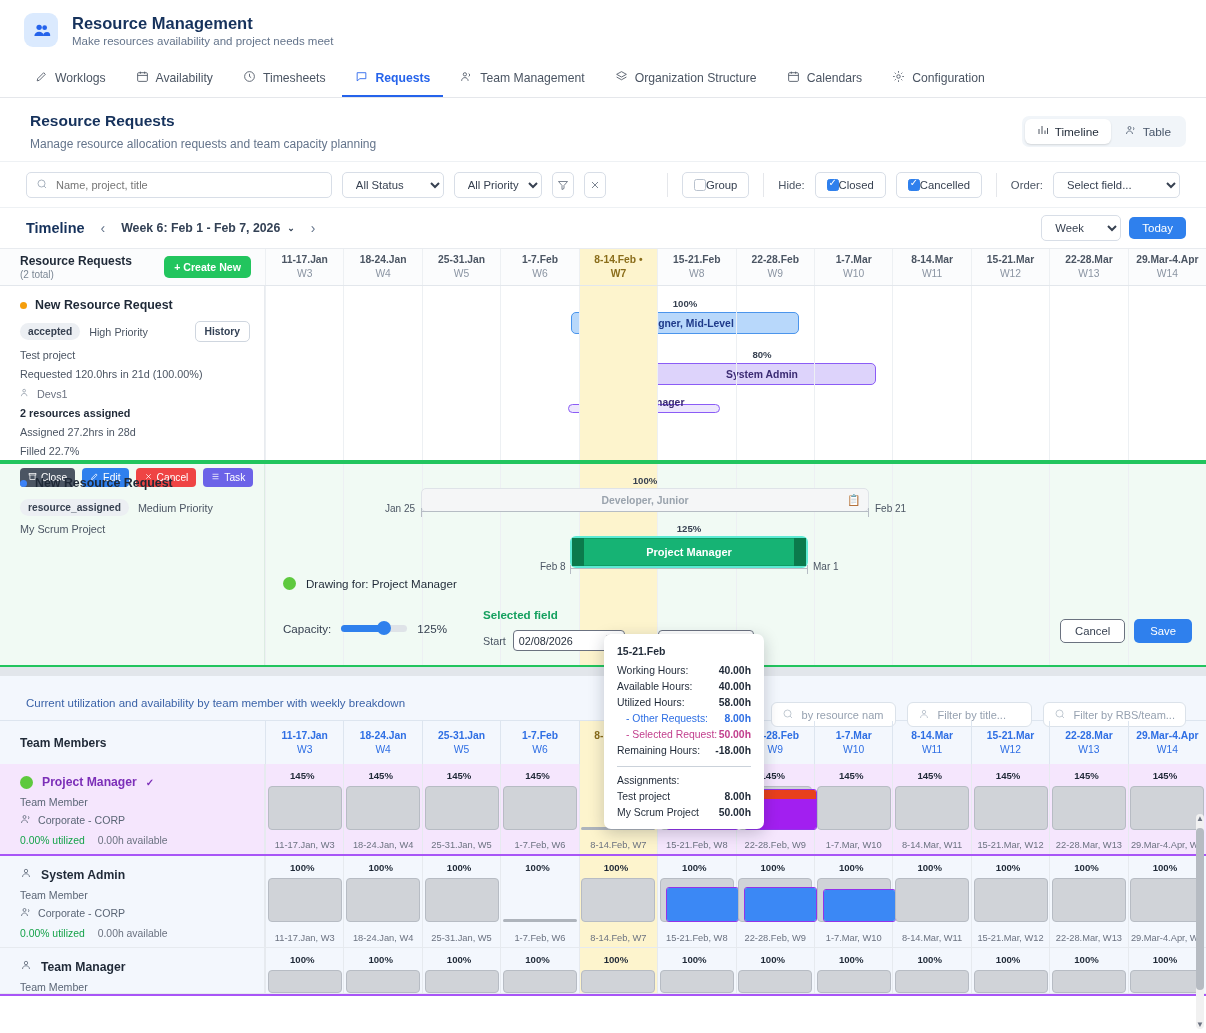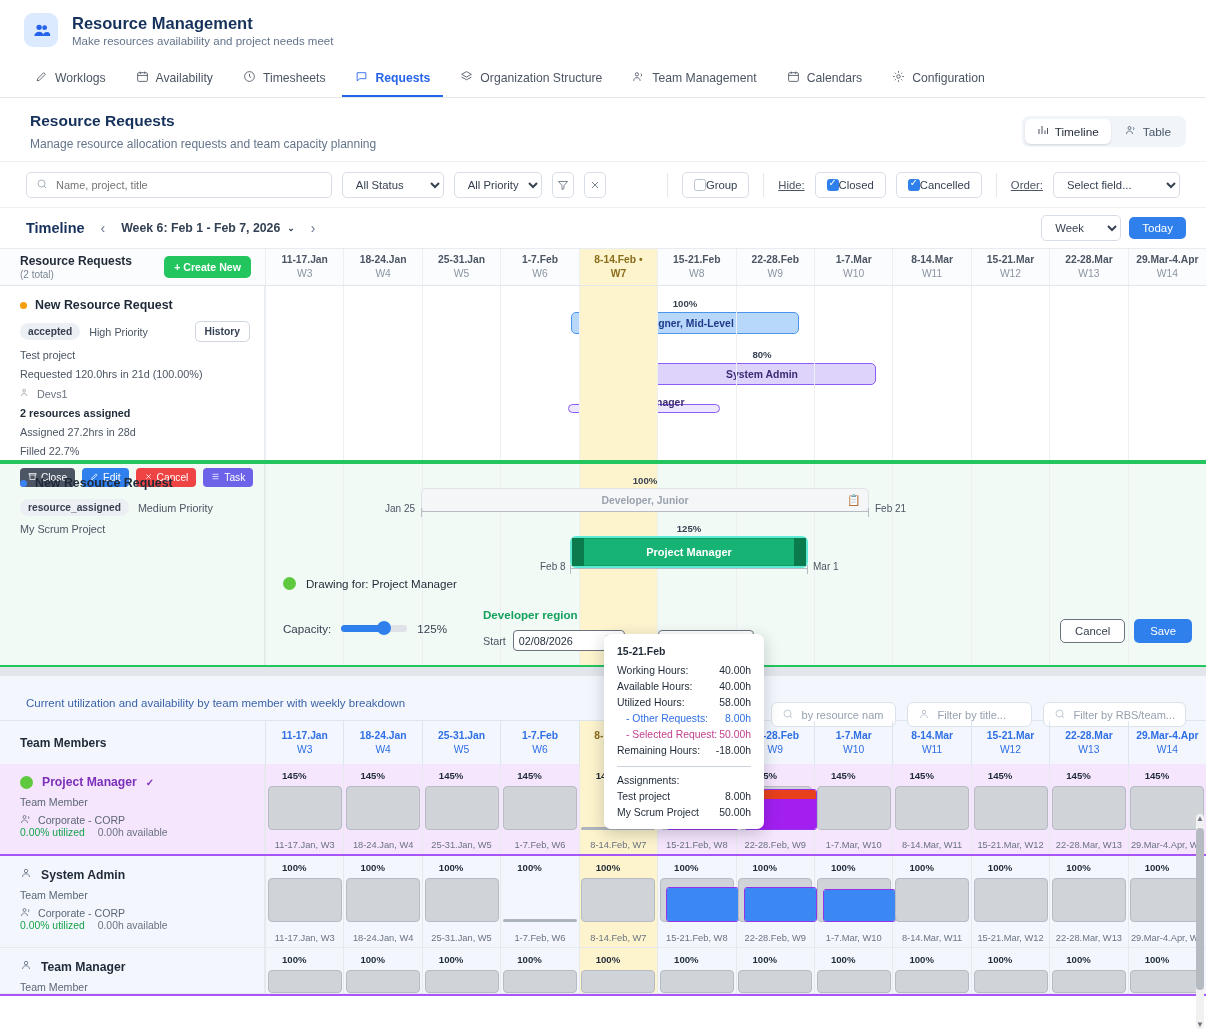--- a/index.html
+++ b/index.html
@@ -36,21 +36,21 @@
   .searchbox svg { width:12px; height:12px; stroke:#9aa5b4; fill:none; stroke-width:1.7; }
   .searchbox input { border:0; outline:0; font-size:11px; color:#94a3b8; width:100%; font-family:inherit; background:transparent; }
   select.sel { height:26px; border:1px solid #d8dee7; border-radius:5px; font-size:11.3px; color:#374151; padding:0 6px 0 9px; background:#fff; font-family:inherit; outline:none;}
   .iconbtn { width:26px; height:26px; border:1px solid #d8dee7; border-radius:5px; background:#fff; display:flex; align-items:center; justify-content:center; cursor:pointer;}
   .iconbtn svg { width:12px; height:12px; stroke:#5b6676; fill:none; stroke-width:1.6; }
   .vdiv { width:1px; height:24px; background:#e5e7eb; margin:0 4px; }
   .chkbtn { height:26px; border:1px solid #d8dee7; border-radius:5px; display:flex; align-items:center; padding:0 11px; font-size:11.3px; color:#374151; cursor:pointer; background:#fff;}
   .cb { width:12px; height:12px; border:1px solid #b9c2ce; border-radius:2.5px; background:#fff; display:inline-block; position:relative;}
   .cb.on { background:#2f80ed; border-color:#2f80ed; }
   .cb.on:after { content:"✓"; position:absolute; left:1px; top:-3px; font-size:10px; color:#fff; }
-  .lbl { font-size:11.3px; color:#4b5563;text-decoration:underline; }
+  .lbl { font-size:11.3px; color:#4b5563; }
 
   
   .tlhead { height:40px; display:flex; align-items:center; padding:0 26px; gap:12px; position:relative; }
   .tlhead h2 { font-size:14.5px; color:#16325c; font-weight:bold; }
   .navarrow { font-size:14px; color:#64748b; cursor:pointer; padding:0 4px; }
   .weeklabel { font-size:12.3px; font-weight:bold; color:#334155; display:flex; align-items:center; gap:7px; cursor:pointer;}
   .tlhead-right { position:absolute; right:20px; display:flex; align-items:center; gap:8px; }
   .btn-today { background:#2f80ed; color:#fff; border:0; border-radius:5px; font-size:11.5px; padding:5px 13px; font-family:inherit; cursor:pointer;}
 
   
@@ -124,21 +124,21 @@
   .dateinput { border:1px solid #6b7280; border-radius:4px; height:21px; font-size:10.8px; padding:0 5px; display:flex; align-items:center; gap:32px; background:#fff; color:#1f2937;}
   .savewrap { position:absolute; right:14px; bottom:22px; display:flex; gap:9px; }
   .btn-cancel { border:1px solid #6b7280; background:#fff; border-radius:5px; font-size:11.3px; color:#374151; padding:5px 14px; cursor:pointer; font-family:inherit;}
   .btn-save { border:0; background:#2f80ed; color:#fff; border-radius:5px; font-size:11.3px; padding:5px 16px; cursor:pointer; font-family:inherit;}
 
   
   .tooltip { position:absolute; left:604px; top:634px; width:160px; background:#fff; border-radius:7px;
      box-shadow:0 4px 16px rgba(15,23,42,.22); padding:11px 13px; font-size:10.4px; color:#1f2937; z-index:50;}
   .tooltip h4 { font-size:10.5px; margin-bottom:8px; }
   .trow { display:flex; justify-content:space-between; margin-top:5px; }
-  .trow b { font-weight:normal;text-align:right; }
+  .trow b { font-weight:bold;text-align:right; }
   .trow.ind { padding-left:9px; }
   .trow.blue, .trow.blue b { color:#2f6fe4; }
   .trow.pink, .trow.pink b { color:#c2408e; }
   .tsep { height:1px; background:#cbd2da; margin:10px 0 8px; }
 
   
   .sep { height:9px; background:#e2e6eb; }
   .capsec { background:#f3f7fd; border-bottom:2px solid #a855f7; padding:12px 0 0 0; position:relative;}
   .capsec h3 { font-size:14px; font-weight:bold; color:#16325c; padding:0 26px; }
   .capsec .desc { font-size:11.5px; color:#3b63a8; padding:9px 26px 11px; }
@@ -153,24 +153,24 @@
 
   .mrow { border-bottom:1px solid #e6eaef; }
   .mrow .leftcol { padding:11px 14px 10px 20px; border-right:1px solid #e6eaef; }
   .mrow.sel { background:#f5e6fd; border-bottom:2px solid #a855f7; }
   .mname { display:flex; align-items:center; gap:9px; font-size:12.2px; font-weight:bold; }
   .mname svg { width:12px; height:12px; stroke:#5b6676; fill:none; stroke-width:1.6;}
   .mrow.sel .mname { color:#7c2fb8; }
   .mrole { font-size:10.6px; color:#5b6676; margin-top:7px; }
   .mteam { font-size:10.6px; color:#5b6676; margin-top:5px; display:flex; align-items:center; gap:6px;}
   .mteam svg { width:11px; height:11px; stroke:#8b95a3; fill:none; stroke-width:1.6;}
-  .mstats { font-size:10.4px; display:flex; gap:13px; }
+  .mstats { margin-top:8px; font-size:10.4px; display:flex; gap:13px; }
   .mstats .u { color:#16a34a; } .mstats .a { color:#6b7280; }
   .cell { height:100%; display:flex; flex-direction:column; align-items:center; padding-top:6px; position:relative; }
-  .cellpct { font-size:9.6px; font-weight:bold; color:#1f2937; align-self:flex-start; padding-left:16px; }
+  .cellpct { font-size:9.6px; font-weight:bold; color:#1f2937; align-self:flex-start; padding-left:24px; }
   .cap-bar { position:relative; width:74px; height:44px; margin-top:5px; }
   .capbg { position:absolute; inset:0; background:#d0d3d8; border:1px solid #b7bcc4; border-radius:4px; }
   .capbg.empty { background:transparent; border:0; border-bottom:3px solid #aeb4bc; top:auto; height:3px; bottom:0;}
   .capfill { position:absolute; left:6px; right:-5px; bottom:0; border-radius:3px; overflow:hidden; border:1px solid #9333ea;}
   .seg { width:100%; }
   .cellcaption { font-size:9.3px; color:#6b7280; position:absolute; bottom:4px; white-space:nowrap;}
   .mrow .wk { border-left:1px solid #e6eaef; }
 
   .scrollbar { position:absolute; right:2px; top:814px; width:8px; height:215px; }
   .scrollbar .track { position:absolute; inset:0; background:#f1f1f1; border-radius:4px;}
@@ -217,32 +217,32 @@
       <span>Timesheets</span>
     </div>
     <div class="tab active">
       <span><svg viewBox="0 0 24 24">
           <path d="M4 5h16v11H9l-5 4z"></path>
         </svg></span>
       <span>Requests</span>
     </div>
     <div class="tab">
       <span><svg viewBox="0 0 24 24">
-          <path d="M12 3l9 5-9 5-9-5z"></path>
-          <path d="M3 13l9 5 9-5"></path>
-        </svg></span>
-      <span>Organization Structure</span>
-    </div>
-    <div class="tab">
-      <span><svg viewBox="0 0 24 24">
           <circle cx="9" cy="8" r="3"></circle>
           <path d="M3 20c0-3.3 2.7-6 6-6s6 2.7 6 6"></path>
           <path d="M16 6.5a3 3 0 010 5.5"></path>
         </svg></span>
       <span>Team Management</span>
+    </div>
+    <div class="tab">
+      <span><svg viewBox="0 0 24 24">
+          <path d="M12 3l9 5-9 5-9-5z"></path>
+          <path d="M3 13l9 5 9-5"></path>
+        </svg></span>
+      <span>Organization Structure</span>
     </div>
     <div class="tab">
       <span><svg viewBox="0 0 24 24">
           <rect x="3" y="5" width="18" height="16" rx="2"></rect>
           <path d="M3 10h18M8 3v4M16 3v4"></path>
         </svg></span>
       <span>Calendars</span>
     </div>
     <div class="tab">
       <span><svg viewBox="0 0 24 24">
@@ -571,21 +571,21 @@
           <span>Drawing for: Project Manager</span>
         </div>
         <div class="drawctrl">
           <span class="cap-lbl">Capacity:</span>
           <span class="slider">
             <span class="fill"></span>
               <span class="knob"></span>
           </span>
           <span class="cap-val">125%</span>
           <span class="selreg">
-            <span class="t">Developer region</span>
+            <span class="t">Selected field</span>
             <span class="row">
               <span>Start</span>
               <span class="dateinput">
                 <span>02/08/2026</span>
                 <span>🗓</span>
               </span>
               <span>End</span>
               <span class="dateinput" style="width:96px"></span>
             </span>
           </span>

